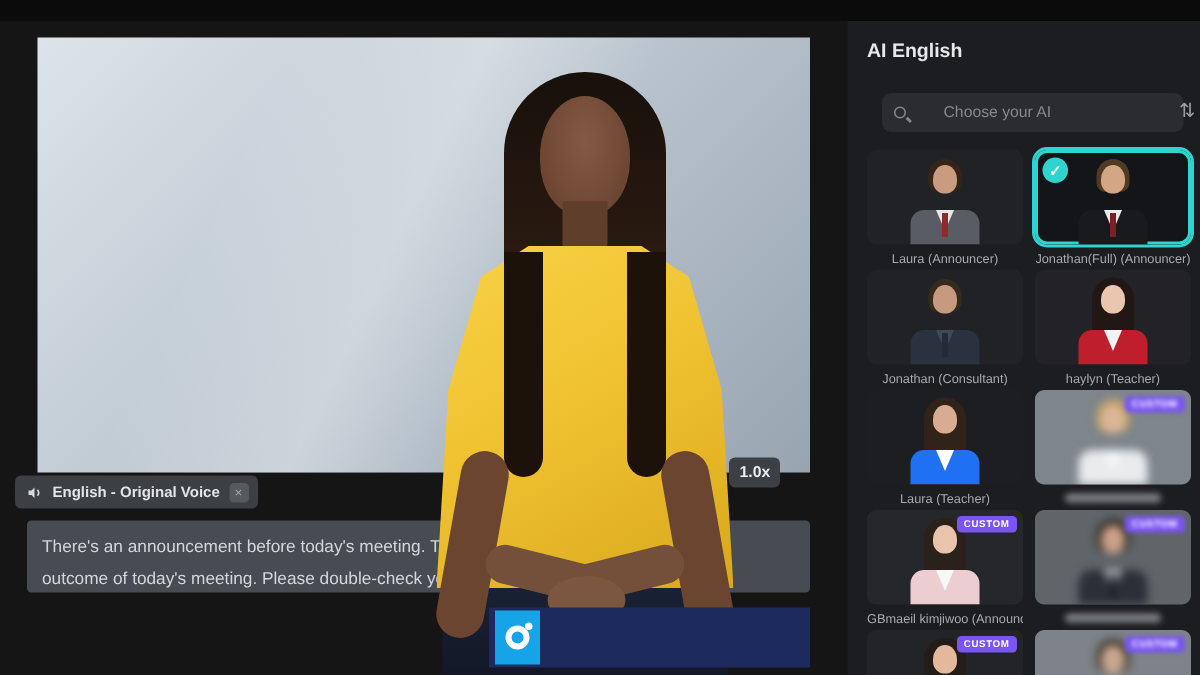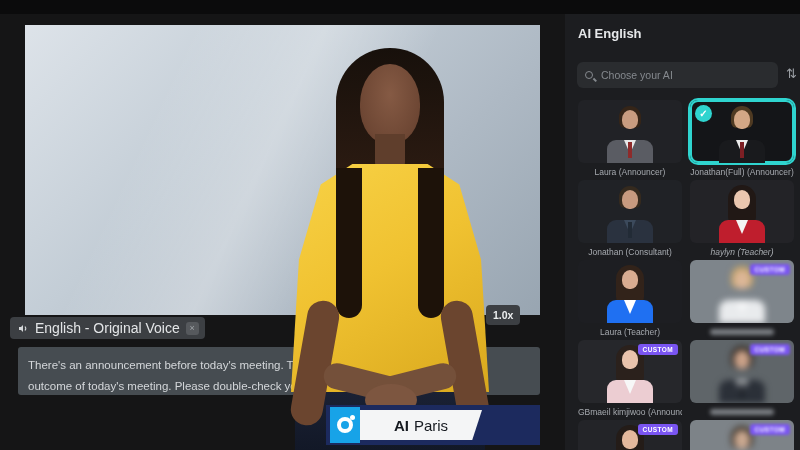--- a/index.html
+++ b/index.html
@@ -32,21 +32,21 @@
   .av-arm-left{left:16px;top:252px;width:32px;height:126px;background:#6b452f;border-radius:16px;transform:rotate(10deg);z-index:4;}
   .av-arm-right{left:166px;top:252px;width:32px;height:126px;background:#6b452f;border-radius:16px;transform:rotate(-10deg);z-index:4;}
   .av-forearm-left{left:40px;top:322px;width:82px;height:26px;background:#74503a;border-radius:13px;transform:rotate(14deg);z-index:4;}
   .av-forearm-right{left:92px;top:322px;width:82px;height:26px;background:#74503a;border-radius:13px;transform:rotate(-14deg);z-index:4;}
   .av-hands{left:82px;top:336px;width:52px;height:32px;background:#7d5640;border-radius:50%;z-index:5;}
   .av-skirt{left:12px;top:344px;width:190px;height:58px;background:linear-gradient(#1a2134,#121827);border-radius:10px 10px 0 0;z-index:3;}
 
   
   .voice-chip{position:absolute;left:10px;top:317px;height:22px;z-index:3;display:flex;align-items:center;gap:6px;
     background:#3c3f43;border-radius:4px;padding:0 6px;}
-  .voice-chip .vlabel{color:#e3e5e7;font-size:14px;font-weight:normal;white-space:nowrap;}
+  .voice-chip .vlabel{color:#e3e5e7;font-size:10px;font-weight:bold;white-space:nowrap;}
   .voice-chip svg{display:block;}
   .voice-opt{width:13px;height:13px;background:#56595d;border-radius:3px;color:#9ea2a6;font-size:9px;
     display:flex;align-items:center;justify-content:center;line-height:1;}
   .speed-chip{position:absolute;left:486px;top:305px;height:20px;z-index:3;background:#3c3f43;border-radius:4px;
     color:#eceeef;font-size:10.5px;font-weight:bold;display:flex;align-items:center;padding:0 7px;}
 
   
   .script-panel{position:absolute;left:18px;top:347px;width:522px;height:48px;z-index:2;
     background:rgba(75,81,87,.92);border-radius:3px;padding:8px 0 0 10px;overflow:hidden;}
   .script-panel .line{color:#d4d7da;font-size:11.5px;line-height:21px;white-space:nowrap;}
@@ -59,22 +59,22 @@
   .lt-ring::after{content:"";position:absolute;right:-6px;top:-6px;width:5px;height:5px;background:#fff;border-radius:50%;}
   .lt-banner{position:absolute;left:34px;top:6px;width:122px;height:30px;background:#f4f5f6;
     clip-path:polygon(0 0,100% 0,92% 100%,0 100%);
     display:flex;align-items:center;justify-content:center;gap:5px;}
   .lt-banner .b1{font-weight:bold;color:#15191f;font-size:15px;}
   .lt-banner .b2{font-weight:normal;color:#15191f;font-size:15px;}
 
   
   .sidebar{position:absolute;left:565px;top:14px;width:235px;height:436px;background:#1c1d20;overflow:hidden;}
   .sb-title{position:absolute;left:13px;top:12px;color:#e6e8ea;font-size:13px;font-weight:bold;}
-  .searchbox{position:absolute;left:12px;top:48px;width:201px;height:26px;background:#2a2c2f;border-radius:6px;
-    display:flex;align-items:center;padding:0 8px;gap:6px;}
+  .searchbox{position:absolute;left:23px;top:48px;width:201px;height:26px;background:#2a2c2f;border-radius:6px;
+    display:flex;align-items:center;padding:0 8px;gap:23px;}
   .searchbox input{flex:1;background:transparent;border:none;outline:none;color:#c6c9cc;font-size:10.5px;min-width:0;}
   .searchbox input::placeholder{color:#85898e;}
   .mag{width:8px;height:8px;border:1.5px solid #85898e;border-radius:50%;position:relative;flex:none;}
   .mag::after{content:"";position:absolute;left:7px;top:7px;width:4px;height:1.5px;background:#85898e;transform:rotate(45deg);}
   .sort-icon{position:absolute;left:221px;top:52px;color:#9a9ea3;font-size:13px;}
 
   .grid{position:absolute;left:13px;top:86px;width:222px;}
   .card{position:absolute;width:104px;cursor:pointer;}
   .card .thumb{position:relative;width:104px;height:63px;border-radius:6px;background:#1e1f23;overflow:hidden;}
   .card.selected .thumb{box-shadow:0 0 0 2px #2fd4cf inset, 0 0 0 2px #2fd4cf;border-radius:8px;}
@@ -104,21 +104,21 @@
   .m3 .thumb{background:#232327;} .m3 .f-hair{background:#211815;} .m3 .f-head{background:#eac6af;} .m3 .f-body{background:#bf1e2d;} .m3 .f-shirt{background:#f3f3f3;}
   .m4 .thumb{background:#1d1e22;} .m4 .f-hair{background:#32231a;} .m4 .f-head{background:#d9ac91;} .m4 .f-body{background:#1f70f2;} .m4 .f-shirt{background:#ffffff;}
   .m5 .thumb{background:#7e858b;} .m5 .f-hair{background:#c2a266;} .m5 .f-head{background:#dcb697;} .m5 .f-body{background:#e9ebed;} .m5 .f-shirt{background:#f6f7f8;}
   .m6 .thumb{background:#26272b;} .m6 .f-hair{background:#2b211c;} .m6 .f-head{background:#e9c3ac;} .m6 .f-body{background:#eccdd2;} .m6 .f-shirt{background:#f7f7f7;}
   .m7 .thumb{background:#5f6569;} .m7 .f-hair{background:#2e2620;} .m7 .f-head{background:#caa188;} .m7 .f-body{background:#2b3038;} .m7 .f-shirt{background:#d8dadd;} .m7 .f-tie{background:#1d2128;}
   .m8 .thumb{background:#232428;} .m8 .f-hair{background:#241c18;} .m8 .f-head{background:#e3b89c;}
   .m9 .thumb{background:#7d8388;} .m9 .f-hair{background:#3a3026;} .m9 .f-head{background:#c9a78f;}
 
   
   .p0{left:0;top:0;} .p1{left:112px;top:0;}
-  .p2{left:0;top:80px;} .p3{left:112px;top:80px;font-style:italic;}
+  .p2{left:0;top:80px;} .p3{left:112px;top:80px;}
   .p4{left:0;top:160px;} .p5{left:112px;top:160px;}
   .p6{left:0;top:240px;} .p7{left:112px;top:240px;}
   .p8{left:0;top:320px;} .p9{left:112px;top:320px;}
 </style>
 </head>
 <body>
 
 <div class="screen">
   <div class="topstrip"></div>
 
@@ -155,24 +155,20 @@
     <div class="av-forearm-right"></div>
     <div class="av-hands"></div>
     <div class="av-skirt"></div>
   </div>
 
   <div class="lower-third">
     <div class="lt-bar"></div>
     <div class="lt-logo">
         <div class="lt-ring"></div>
       </div>
-    <div class="lt-banner">
-      <span class="b1">AI</span>
-      <span class="b2">Paris</span>
-    </div>
   </div>
 
   <div class="sidebar">
     <div class="sb-title">AI English</div>
     <div class="searchbox">
       <span class="mag"></span>
       <input type="text" placeholder="Choose your AI" style="">
     </div>
     <div class="sort-icon">⇅</div>
 

